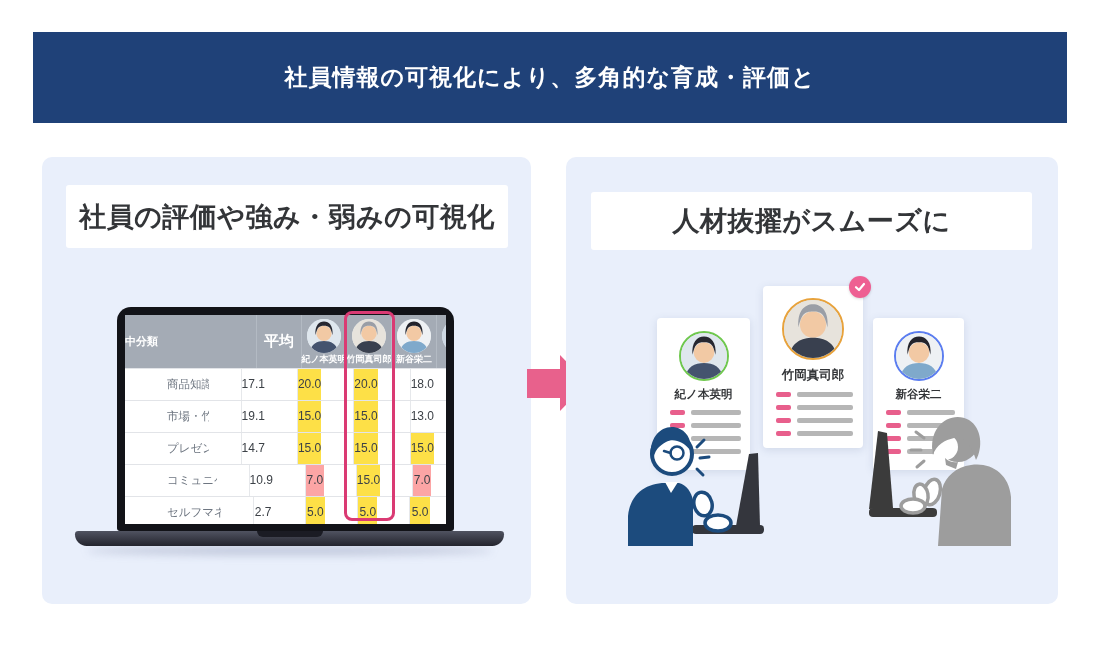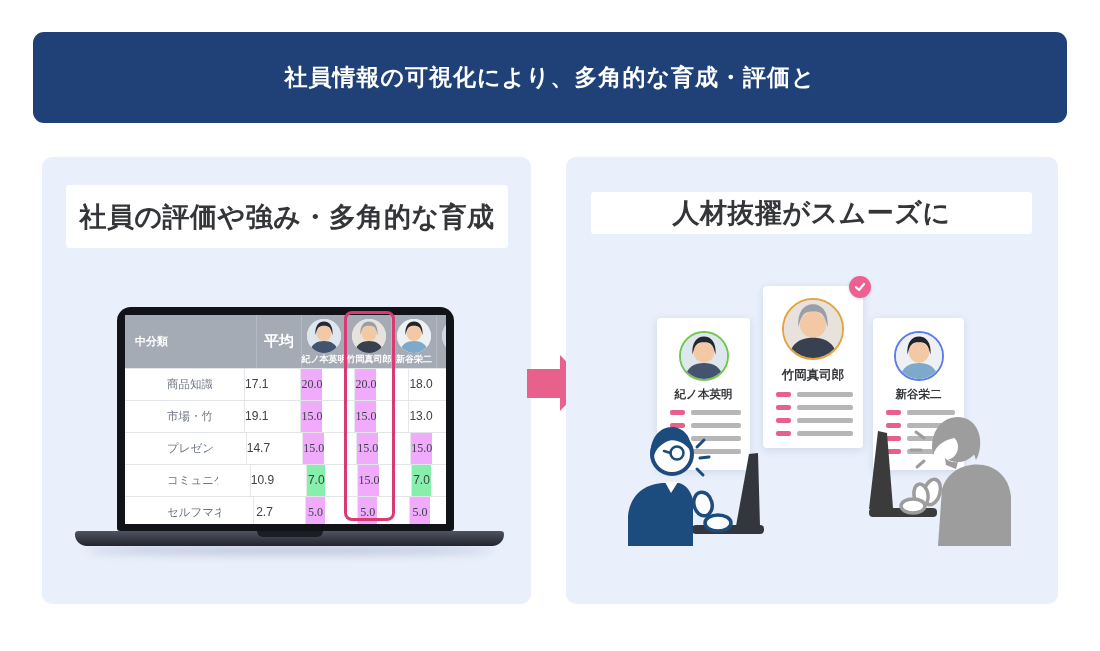--- a/index.html
+++ b/index.html
@@ -1,31 +1,31 @@
 <!DOCTYPE html>
 <html><head>
 <meta charset="utf-8">
 <style>
   html,body{margin:0;padding:0;background:#ffffff;}
   body{font-family:"Liberation Sans","DejaVu Sans",sans-serif;-webkit-font-smoothing:antialiased;}
   .stage{position:relative;width:1100px;height:651px;background:#ffffff;overflow:hidden;}
 
   
   .banner{position:absolute;left:33px;top:32px;width:1034px;height:91px;background:#1f4178;
-          display:flex;flex-direction:column;align-items:center;justify-content:center;gap:7px;border-radius:11px;}
+          display:flex;flex-direction:column;align-items:center;justify-content:center;gap:7px;}
   .banner div{color:#ffffff;font-size:23px;font-weight:700;letter-spacing:1px;line-height:1;}
 
   
   .panel{position:absolute;top:157px;height:447px;background:#e9effb;border-radius:10px;}
   .panel.left{left:42px;width:489px;}
   .panel.right{left:566px;width:492px;}
   .title-card{position:absolute;background:#ffffff;border-radius:3px;display:flex;align-items:center;justify-content:center;
               color:#333538;font-weight:700;font-size:27px;letter-spacing:0.5px;}
   .panel.left .title-card{left:24px;top:28px;width:442px;height:63px;}
-  .panel.right .title-card{left:25px;top:35px;width:441px;height:42px;}
+  .panel.right .title-card{left:25px;top:35px;width:441px;height:58px;}
 
   
   .arrow{position:absolute;left:527px;top:355px;width:60px;height:57px;}
   .arrow .stem{position:absolute;left:0;top:14px;width:33px;height:29px;background:#e8618c;}
   .arrow .head{position:absolute;left:33px;top:0;width:0;height:0;
                border-left:27px solid #e8618c;border-top:28.5px solid transparent;border-bottom:28.5px solid transparent;}
 
   
   .laptop-screen{position:absolute;left:75px;top:150px;width:337px;height:224px;background:#121318;
                  border-radius:14px 14px 3px 3px;padding:8px 8px 7px 8px;box-sizing:border-box;}
@@ -34,34 +34,34 @@
                background:linear-gradient(#505361,#23242d);border-radius:4px 4px 14px 14px;}
   .laptop-base .notch{position:absolute;left:50%;top:0;transform:translateX(-50%);width:66px;height:6px;
                background:#1b1c24;border-radius:0 0 7px 7px;}
   .laptop-shadow{position:absolute;left:45px;top:389px;width:405px;height:9px;background:rgba(95,105,145,0.30);
                border-radius:50%;filter:blur(4px);}
 
   
   .tbl{position:absolute;left:0;top:0;width:357px;}
   .tbl-head{display:flex;height:53px;background:#a4abb5;}
   .h-cell{box-sizing:border-box;border-right:1px solid #b3bac3;position:relative;}
-  .h-cat{width:132px;display:flex;align-items:center;padding-left:10px;color:#ffffff;font-size:11px;font-weight:700;}
+  .h-cat{width:132px;display:flex;align-items:center;color:#ffffff;font-size:11px;font-weight:700;}
   .h-avg{width:45px;display:flex;align-items:center;justify-content:center;color:#ffffff;font-size:15px;font-weight:700;}
   .h-person{width:45px;}
   .h-person .ava{position:absolute;left:50%;top:4px;transform:translateX(-50%);width:34px;height:34px;border-radius:50%;
                  overflow:hidden;background:#dde5ec;}
   .h-person .pname{position:absolute;left:50%;bottom:2px;transform:translateX(-50%);color:#ffffff;font-size:9px;
                  white-space:nowrap;font-weight:700;}
   .tbl-row{display:flex;height:31px;border-top:1px solid #e2e4e8;background:#ffffff;}
   .c{box-sizing:border-box;line-height:30px;margin-left:32px;}
   .c-label{width:132px;padding-left:10px;font-size:11.5px;color:#6e7681;white-space:nowrap;overflow:hidden;}
-  .c-avg{width:45px;text-align:right;font-size:12px;color:#3c4147;border-left:1px solid #e6e8eb;}
+  .c-avg{width:45px;text-align:center;font-size:12px;color:#3c4147;border-left:1px solid #e6e8eb;}
   .c-val{width:45px;text-align:center;font-size:12px;color:#3c4147;border-left:1px solid #e6e8eb;}
-  .t-above{background:#f0abfc;font-family:Liberation Serif, serif;}
-  .t-below{background:#86efac;}
+  .t-above{background:#fde047;}
+  .t-below{background:#fca5a5;}
   .t-neutral{background:#ffffff;}
   .col-highlight{position:absolute;left:227px;top:4px;width:51px;height:210px;border:3px solid #da3a73;
                  border-radius:8px;box-sizing:border-box;pointer-events:none;}
 
   
   .pcard{position:absolute;background:#ffffff;border-radius:4px;box-shadow:0 2px 8px rgba(70,85,130,0.15);z-index:1;}
   .pcard .ava-ring{border-radius:50%;overflow:hidden;margin:0 auto;background:#dde5ec;}
   .pcard .cname{text-align:center;font-weight:700;color:#333538;white-space:nowrap;}
   .brow{display:flex;align-items:center;gap:6px;margin:8px 0 0 13px;}
   .bp{width:15px;height:5px;background:#e85f8c;border-radius:2px;flex:none;}
@@ -102,21 +102,21 @@
   </defs>
 </svg>
 
 <div class="stage">
 
   <div class="banner">
     <div>社員情報の可視化により、多角的な育成・評価と</div>
   </div>
 
   <div class="panel left">
-    <div class="title-card">社員の評価や強み・多角的な育成</div>
+    <div class="title-card">社員の評価や強み・弱みの可視化</div>
 
     <div class="laptop-shadow"></div>
     <div class="laptop-screen">
       <div class="screen-content">
         <div class="tbl">
           <div class="tbl-head">
             <div class="h-cell h-cat">中分類</div>
             <div class="h-cell h-avg">平均</div>
             <div class="h-cell h-person">
               <span class="ava">

